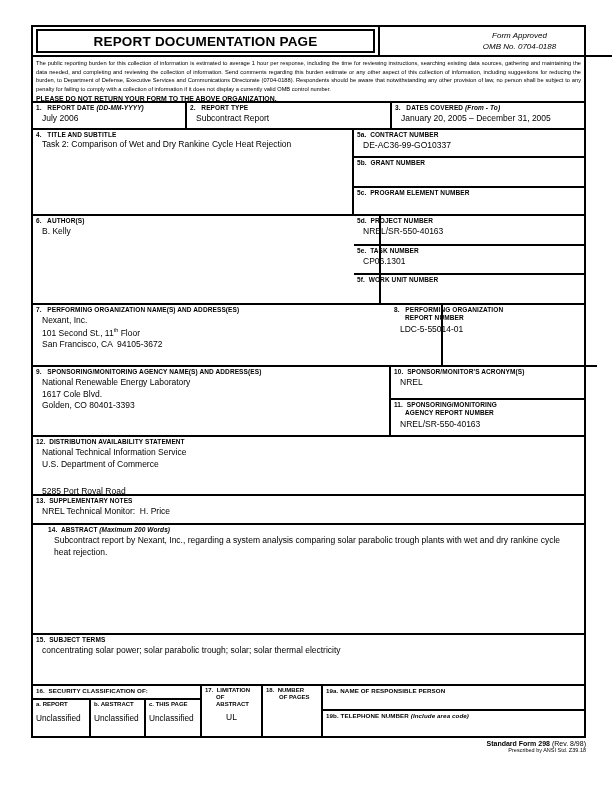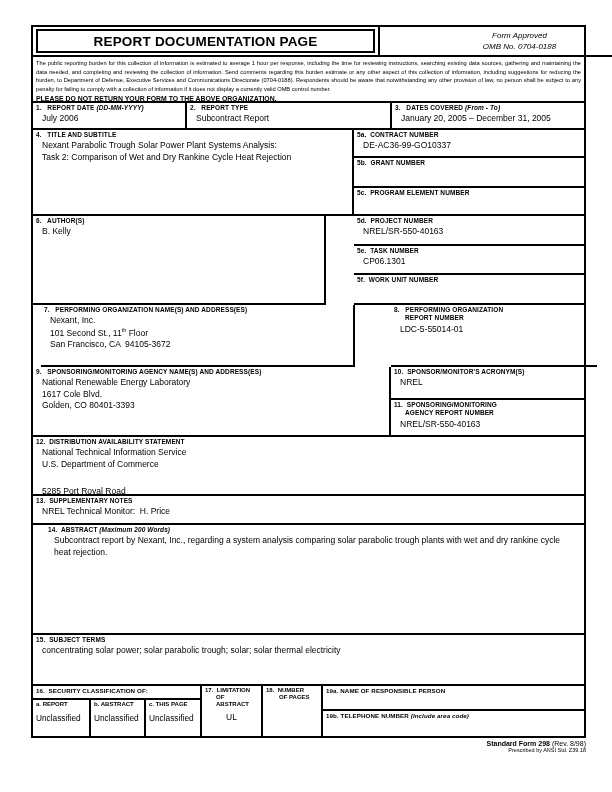--- a/index.html
+++ b/index.html
@@ -67,54 +67,53 @@
       <div class="lab">2.   REPORT TYPE</div>
       <div class="val">Subcontract Report</div>
     </div>
     <div class="cell bb" style="left:359px;top:76px;width:192px;height:27px;">
       <div class="lab"><span>3.   DATES COVERED </span><span class="it">(From - To)</span></div>
       <div class="val">January 20, 2005 – December 31, 2005</div>
     </div>
 
     <div class="cell br bb" style="left:0;top:103px;width:321px;height:86px;">
       <div class="lab">4.   TITLE AND SUBTITLE</div>
-      <div class="val">Nexant Parabolic Trough Solar Power Plant Systems Analysis:</div>
       <div class="val" style="margin-top:0;">Task 2: Comparison of Wet and Dry Rankine Cycle Heat Rejection</div>
     </div>
     <div class="cell bb" style="left:321px;top:103px;width:230px;height:28px;">
       <div class="lab">5a.  CONTRACT NUMBER</div>
       <div class="val">DE-AC36-99-GO10337</div>
     </div>
     <div class="cell bb" style="left:321px;top:131px;width:230px;height:30px;">
       <div class="lab">5b.  GRANT NUMBER</div>
       <div class="val"></div>
     </div>
     <div class="cell bb" style="left:321px;top:161px;width:230px;height:28px;">
       <div class="lab">5c.  PROGRAM ELEMENT NUMBER</div>
       <div class="val"></div>
     </div>
 
-    <div class="cell br bb" style="left:0;top:189px;width:293px;height:89px;">
+    <div class="cell br bb" style="left:0;top:189px;width:348px;height:89px;">
       <div class="lab">6.   AUTHOR(S)</div>
       <div class="val">B. Kelly</div>
     </div>
     <div class="cell bb" style="left:321px;top:189px;width:230px;height:30px;">
       <div class="lab">5d.  PROJECT NUMBER</div>
       <div class="val">NREL/SR-550-40163</div>
     </div>
     <div class="cell bb" style="left:321px;top:219px;width:230px;height:29px;">
       <div class="lab">5e.  TASK NUMBER</div>
       <div class="val">CP06.1301</div>
     </div>
     <div class="cell bb" style="left:321px;top:248px;width:230px;height:30px;">
       <div class="lab">5f.  WORK UNIT NUMBER</div>
       <div class="val"></div>
     </div>
 
-    <div class="cell br bb" style="left:8px;top:278px;width:314px;height:62px;">
+    <div class="cell br bb" style="left:0;top:278px;width:410px;height:62px;">
       <div class="lab">7.   PERFORMING ORGANIZATION NAME(S) AND ADDRESS(ES)</div>
       <div class="val">Nexant, Inc.</div>
       <div class="val" style="margin-top:0;"><span>101 Second St., 11</span><sup>th</sup><span> Floor</span></div>
       <div class="val" style="margin-top:0;">San Francisco, CA  94105-3672</div>
     </div>
     <div class="cell bb" style="left:358px;top:278px;width:206px;height:62px;">
       <div class="lab">8.   PERFORMING ORGANIZATION</div>
       <div class="lab lab2">REPORT NUMBER</div>
       <div class="val">LDC-5-55014-01</div>
     </div>

